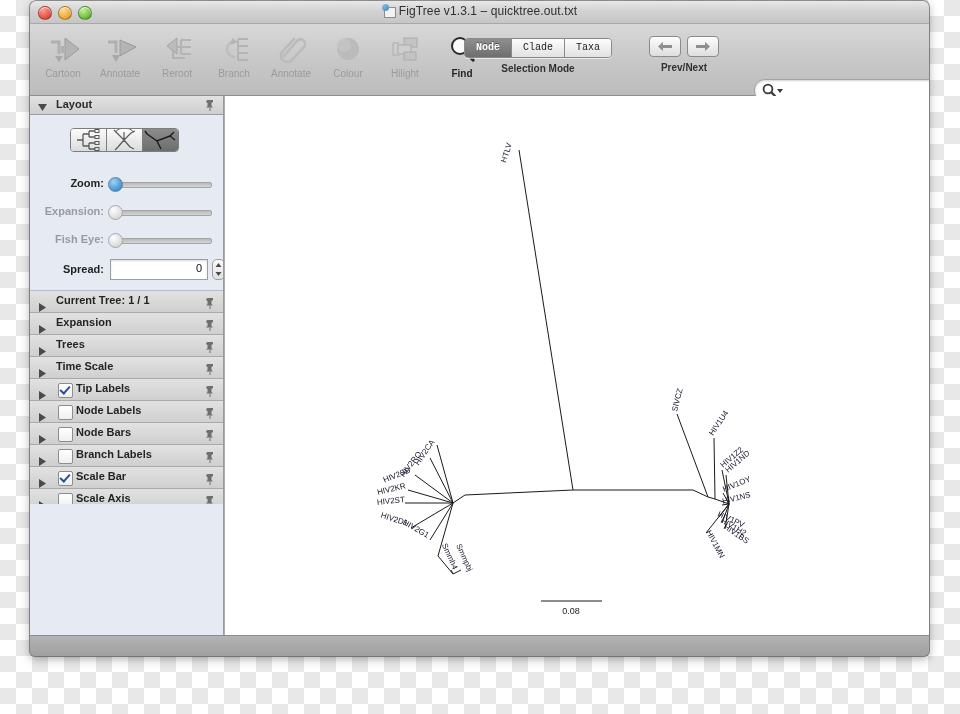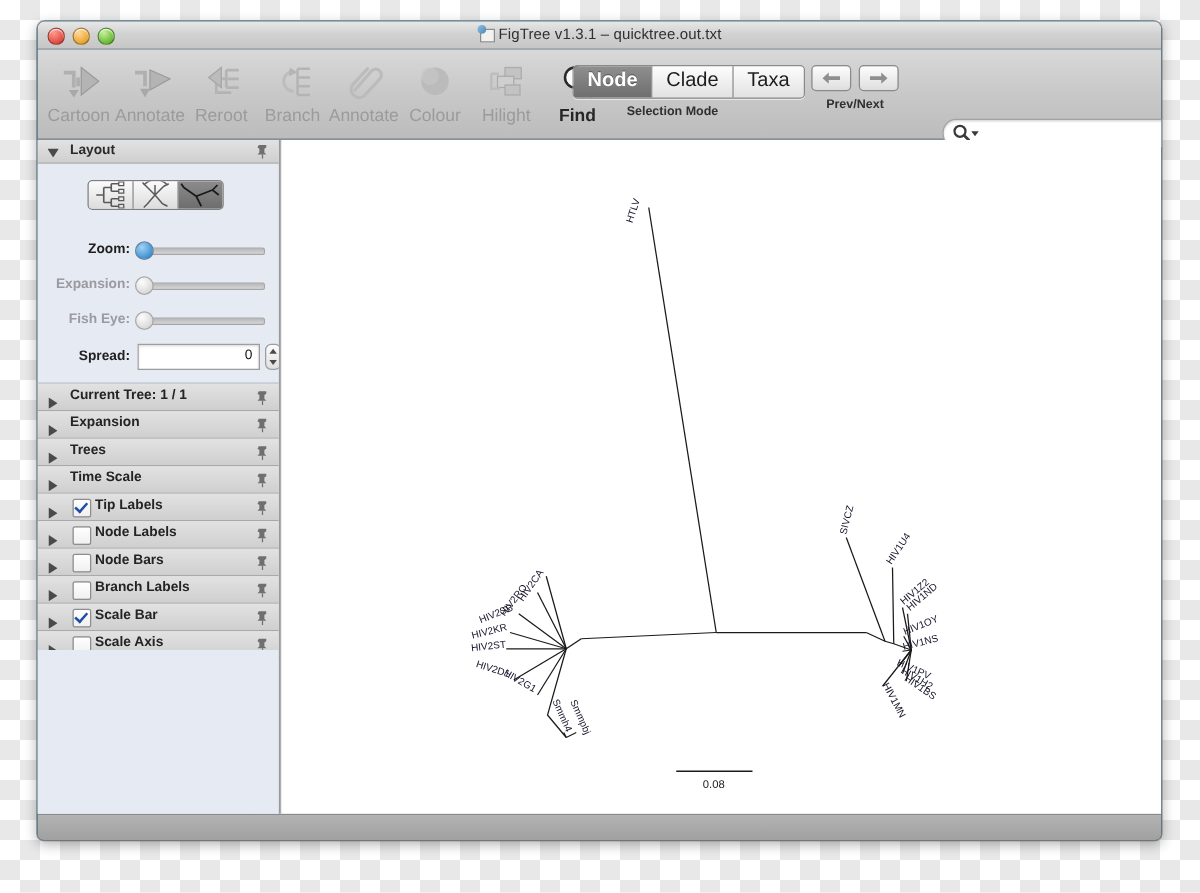--- a/index.html
+++ b/index.html
@@ -13,23 +13,23 @@
     background-image:
       linear-gradient(45deg, #e8e8e8 25%, transparent 25%, transparent 75%, #e8e8e8 75%),
       linear-gradient(45deg, #e8e8e8 25%, transparent 25%, transparent 75%, #e8e8e8 75%);
     background-size: 32px 32px;
     background-position: 0 0, 16px 16px;
   }
 
   
   #window {
     position: absolute;
-    left: 30px; top: 17px;
+    left: 30px; top: 1px;
     width: 899px; height: 655px;
-    background: #0369a1;
+    background: #d946ef;
     border-radius: 6px 6px 5px 5px;
     box-shadow: 0 3px 10px rgba(0,0,0,0.32), 0 0 0 1px rgba(120,120,120,0.75);
     overflow: hidden;
   }
 
   
   #titlebar {
     position: relative;
     height: 22px;
     background: linear-gradient(to bottom, #e8e8e8 0%, #d2d2d2 45%, #c6c6c6 100%);
@@ -77,39 +77,40 @@
     position: absolute; top: 4px;
     width: 58px; height: 62px;
     text-align: center;
     cursor: default;
   }
   .tool .glyph {
     height: 42px;
     display: flex; align-items: center; justify-content: center;
   }
   .tool .tlabel {
-    font-size: 14px; color: #9b9b9b; margin-top: -2px;
+    font-size: 10px; color: #9b9b9b; margin-top: -2px;
   }
   .tool.enabled .tlabel { color: #262626; font-weight: bold; }
 
   
   #selmode-wrap { position: absolute; left: 428px; top: 12px; width: 160px; text-align:center; }
   #segmented {
     display: inline-flex;
     border: 1px solid #8a8a8a;
     border-radius: 4px;
     overflow: hidden;
     box-shadow: 0 1px 0 rgba(255,255,255,0.6);
   }
   .seg {
     padding: 3px 11px 4px 11px;
-    font-size: 16px; color: #1c1c1c;
+    font-size: 10px; color: #1c1c1c;
     background: linear-gradient(to bottom, #fdfdfd, #e2e2e2);
     border-right: 1px solid #8a8a8a;
     cursor: default;
+    font-family: Liberation Mono, monospace;
   }
   .seg:last-child { border-right: none; }
   .seg.active {
     background: linear-gradient(to bottom, #8f8f8f, #6e6e6e);
     color: #ffffff;
     font-weight: bold;
     text-shadow: 0 -1px 0 rgba(0,0,0,0.4);
   }
   .caption {
     font-size: 10px; color: #303030; font-weight: bold;

